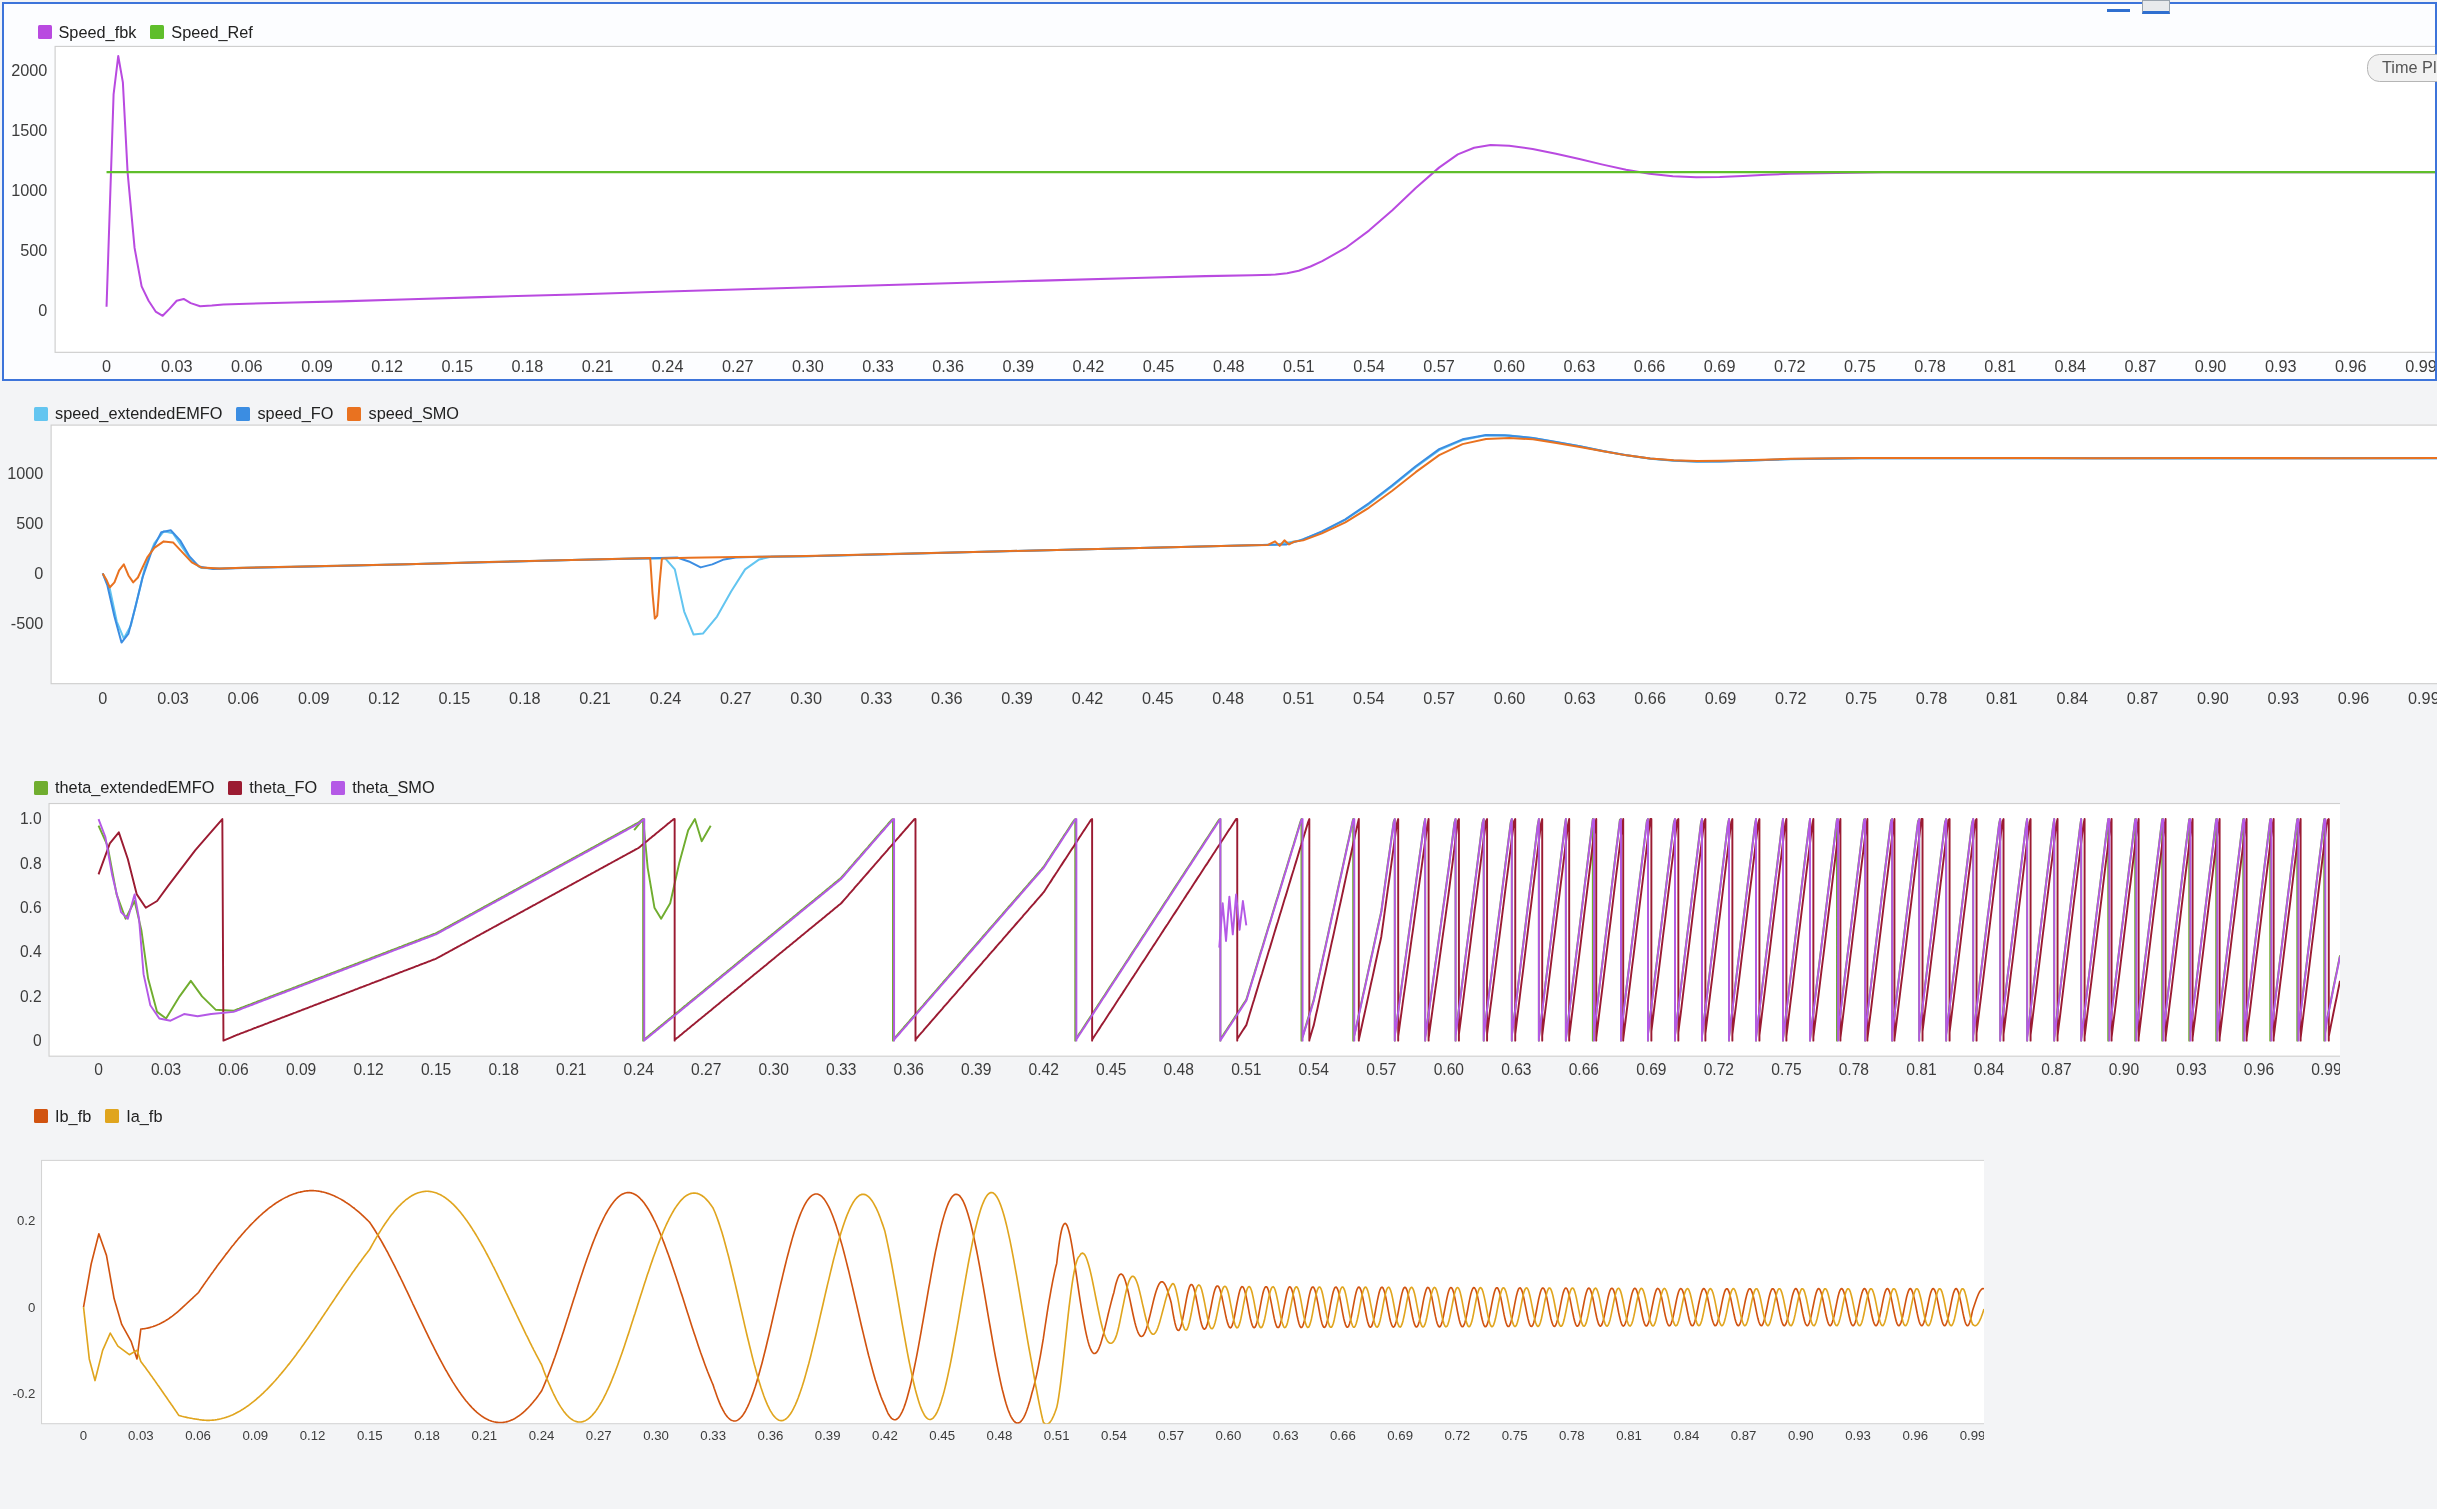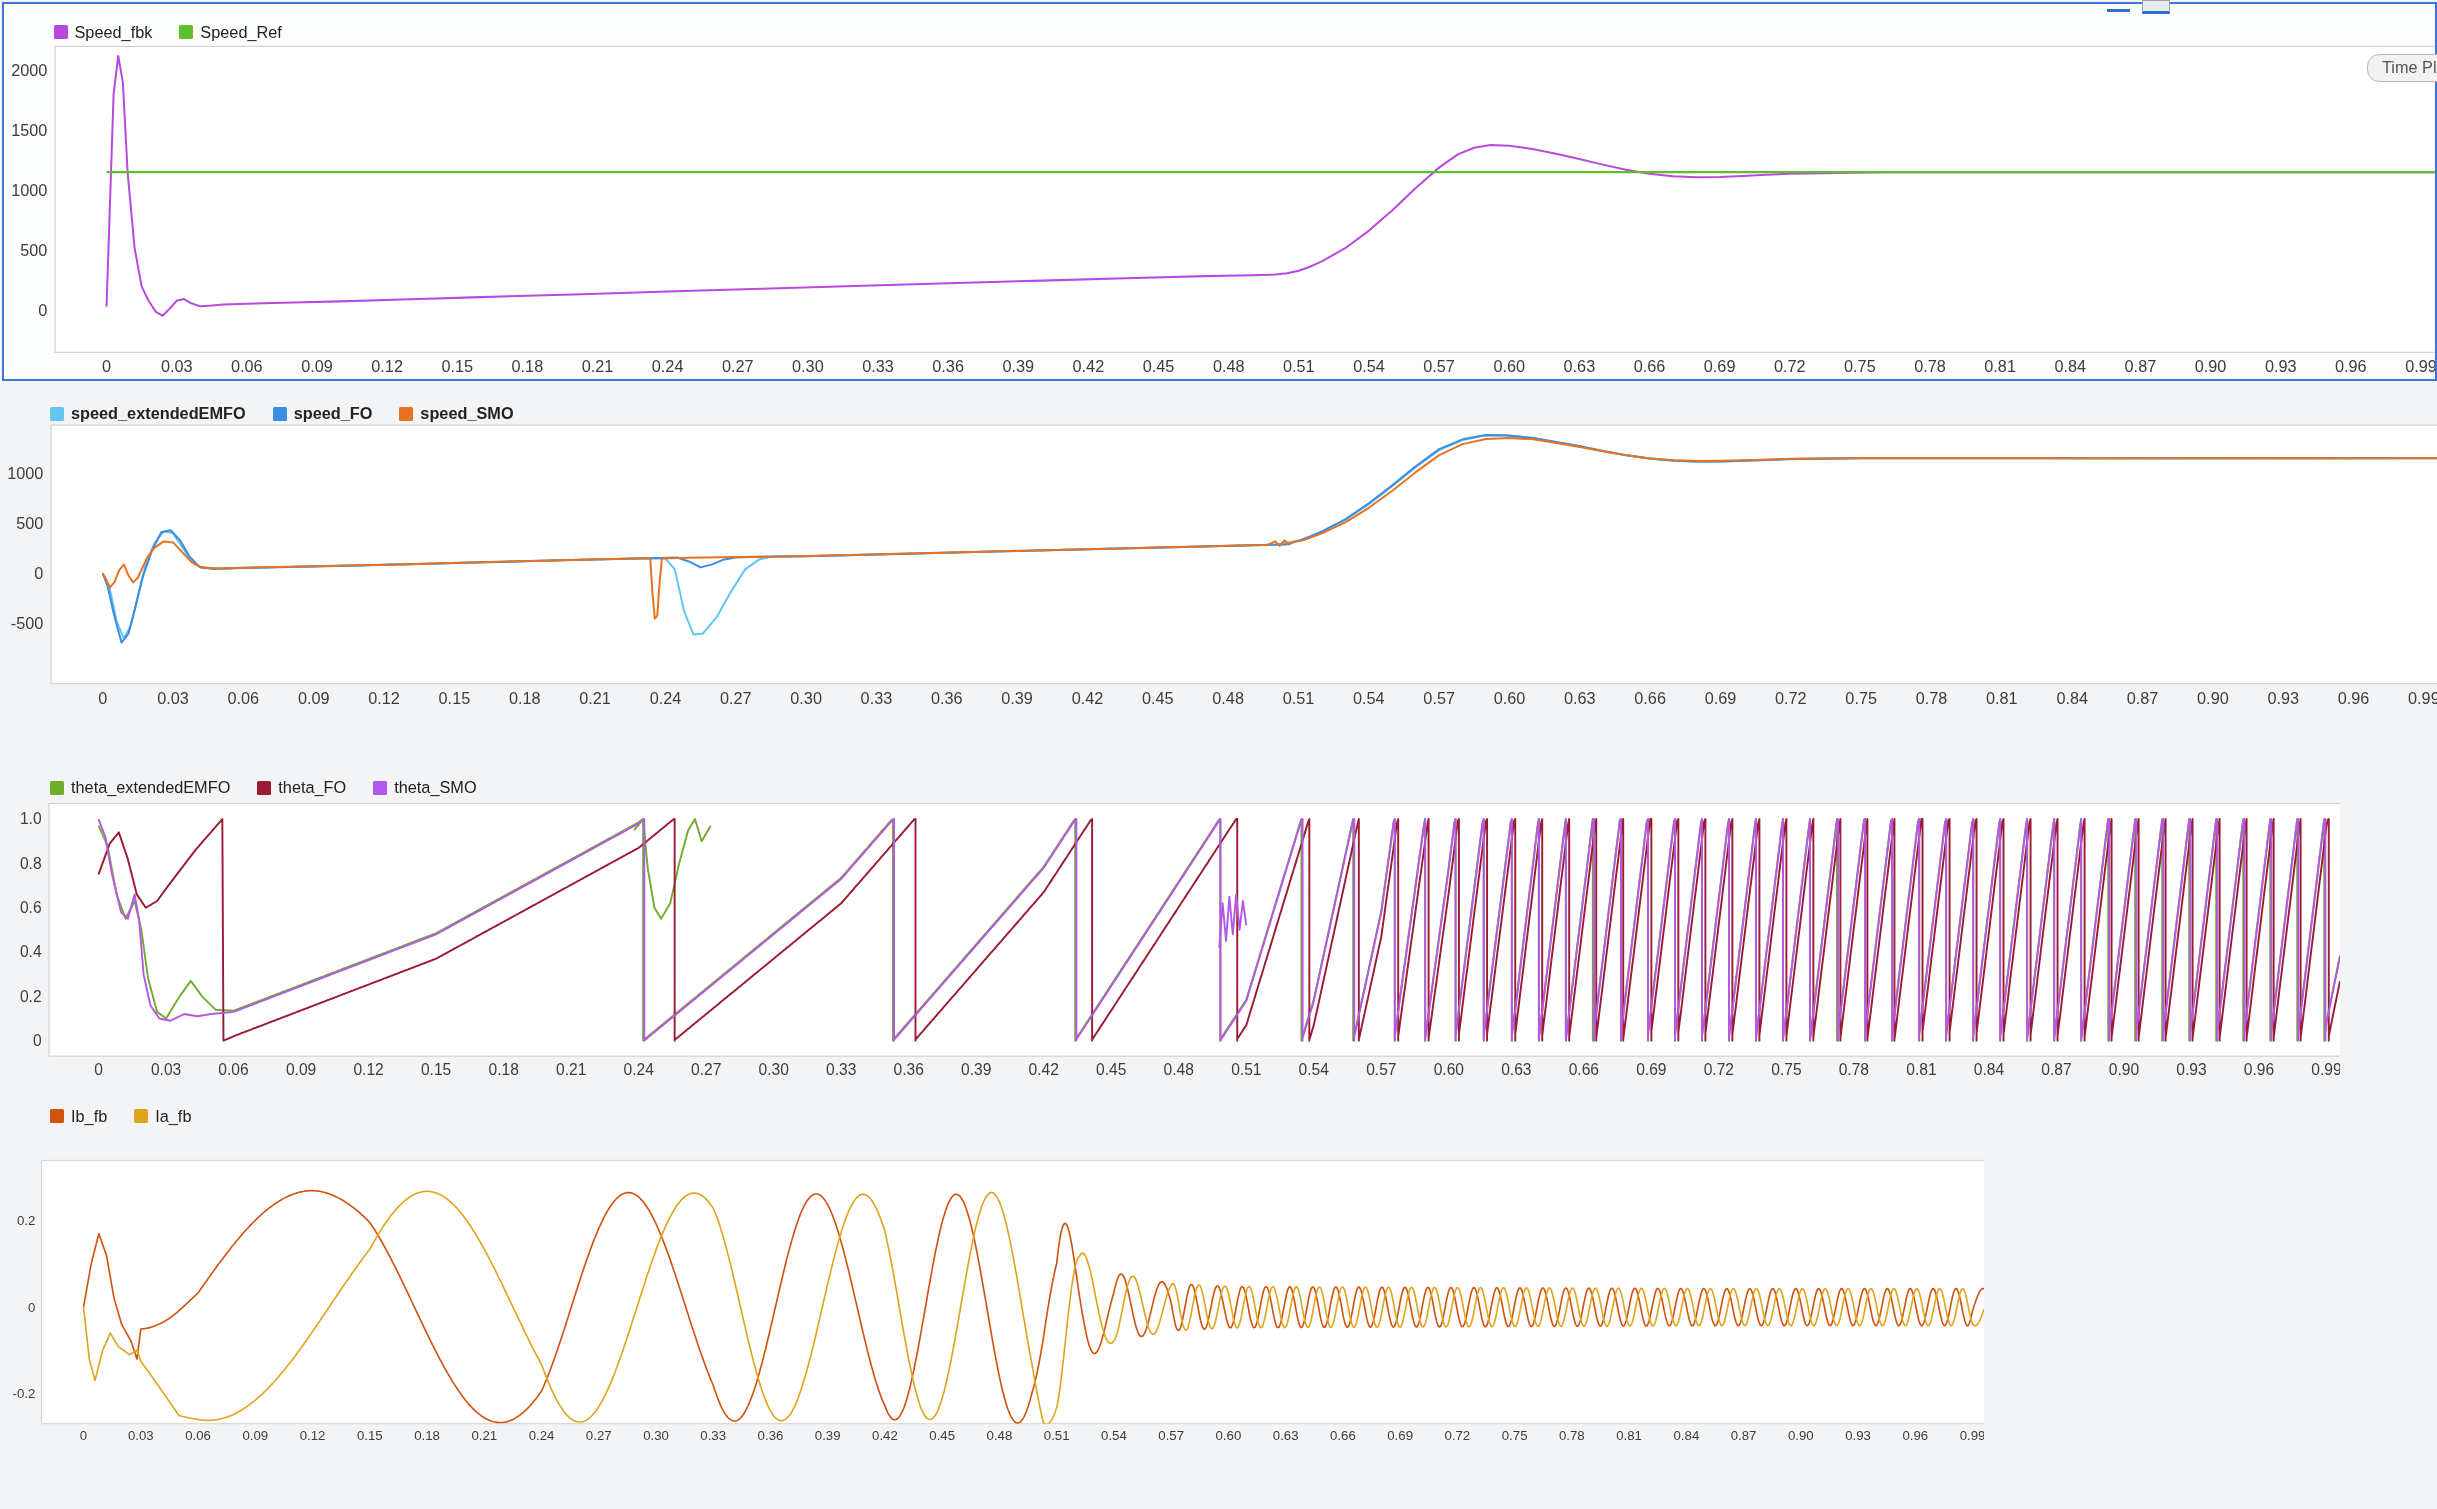--- a/index.html
+++ b/index.html
@@ -9,21 +9,21 @@
     background:#f3f4f6;
     font-family:"Liberation Sans",sans-serif;
     overflow:hidden;
   }
   .panel{position:absolute;box-sizing:border-box;}
   .panel.selected{
     border:2.3px solid #3d74da;
     background:#fcfdff;
   }
   .legend{
-    position:absolute;left:50px;display:flex;gap:27px;align-items:center;
+    position:absolute;left:34px;display:flex;gap:14px;align-items:center;
     height:20px;
   }
   .legend-item{display:flex;align-items:center;gap:7px;cursor:default;}
   .swatch{width:14px;height:14px;border-radius:1.5px;display:inline-block;}
   .legend-label{font-size:16.3px;color:#222;}
   .plotwrap{position:absolute;left:0;right:0;bottom:0;}
   .plotwrap svg{display:block;width:100%;height:100%;}
   .tick{font-family:"Liberation Sans",sans-serif;font-size:21px;fill:#3c3c3c;}
   .plot-type-pill{
     position:absolute;top:50px;right:-17px;z-index:6;
@@ -98,21 +98,21 @@
           <text x="3030.3" y="425" text-anchor="middle" class="tick">0.96</text>
           <text x="3120.9" y="425" text-anchor="middle" class="tick">0.99</text>
           <polyline points="132.4,340.1 141.5,66.0 147.5,16.4 153.5,50.5 159.6,166.6 168.6,264.2 177.7,313.8 186.7,332.4 195.8,346.3 204.9,351.8 213.9,342.5 223.0,332.4 232.0,330.1 241.1,335.5 253.2,339.4 268.3,338.6 283.3,337.3 313.5,336.3 373.9,334.7 434.3,333.2 524.8,330.5 615.4,327.7 736.1,324.2 856.9,320.5 977.6,316.9 1098.4,313.3 1219.1,309.8 1339.9,306.4 1460.6,303.0 1551.2,300.6 1611.6,299.4 1641.7,298.6 1656.8,296.8 1671.9,293.7 1687.0,288.2 1702.1,281.3 1732.3,264.2 1762.5,241.8 1792.7,215.4 1822.9,186.8 1853.0,160.5 1877.2,143.4 1898.3,134.9 1919.5,131.3 1943.6,132.3 1973.8,136.4 2004.0,142.6 2034.2,149.3 2064.4,156.6 2094.5,163.2 2124.7,168.5 2154.9,171.6 2185.1,172.8 2215.3,172.5 2245.5,171.3 2275.7,169.7 2305.8,168.5 2366.2,167.3 2426.6,166.6 2547.3,166.5 2698.3,166.6 2849.2,166.6 3000.1,166.6 3139.0,166.6" fill="none" stroke="#b94ae0" stroke-width="2.6" stroke-linejoin="round" clip-path="url(#clip0)"></polyline>
           <polyline points="132.4,166.3 3139.0,166.3" fill="none" stroke="#5fbe2b" stroke-width="2.6" stroke-linejoin="round" clip-path="url(#clip0)"></polyline>
         </svg>
     </div>
     <div class="plot-type-pill">Time Pl</div>
   </div>
 
   <div class="panel" id="panel-1" style="top:385px;left:0;width:2438px;height:325px;">
-    <div class="legend" style="top:18.6px;font-weight:bold;">
+    <div class="legend" style="top:18.6px;">
         <div class="legend-item">
           <span class="swatch" style="background: rgb(99, 197, 240);"></span>
           <span class="legend-label">speed_extendedEMFO</span>
         </div>
         <div class="legend-item">
           <span class="swatch" style="background: rgb(59, 141, 226);"></span>
           <span class="legend-label">speed_FO</span>
         </div>
         <div class="legend-item">
           <span class="swatch" style="background: rgb(233, 114, 32);"></span>

